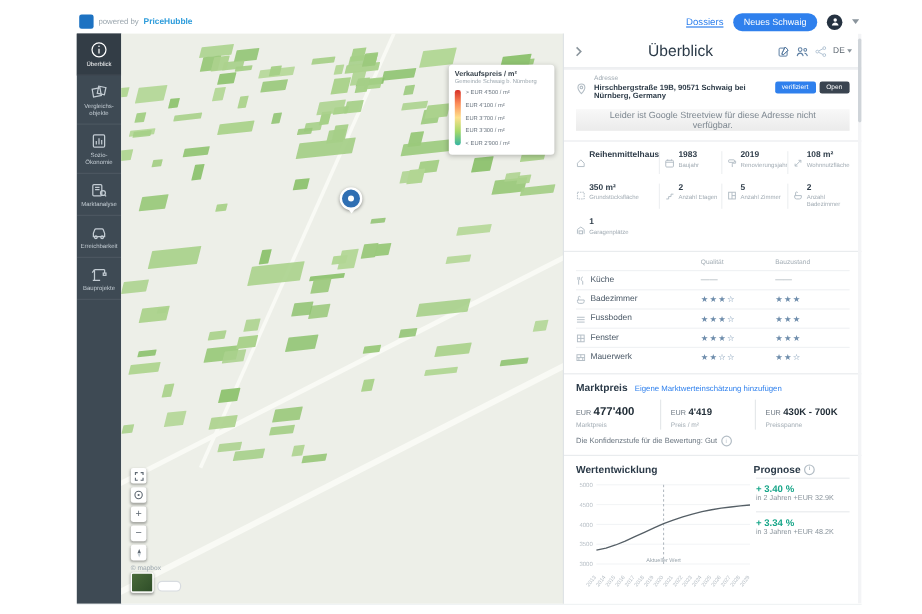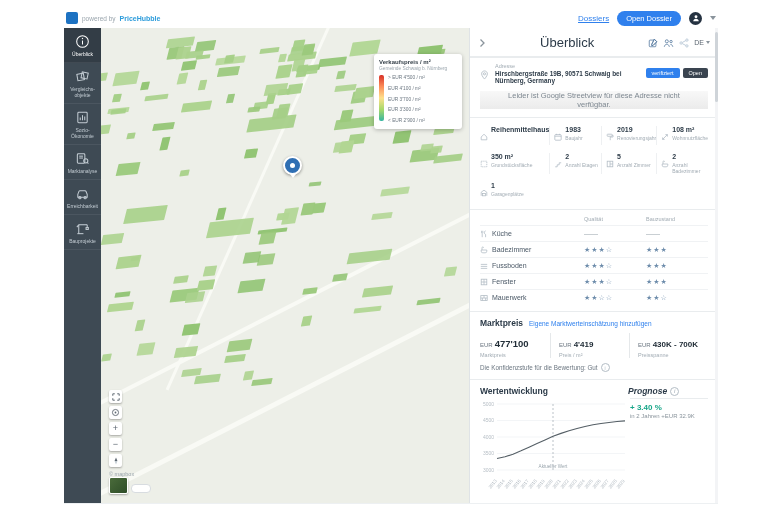--- a/index.html
+++ b/index.html
@@ -104,21 +104,21 @@
   .mkt-val{font-size:8px;font-weight:bold;color:#222e38;}
   .mkt-stat:first-child .mkt-val{font-size:9.5px;}
   .mkt-lab{font-size:5.5px;color:#a2acb4;margin-top:1px;}
   .mkt-conf{font-size:6.3px;color:#6b7680;display:flex;align-items:center;gap:3px;}
   .info-i{width:7px;height:7px;border:1px solid #b3bdc5;border-radius:50%;color:#b3bdc5;font-size:5px;
           display:inline-flex;align-items:center;justify-content:center;flex-shrink:0;}
 
   .wert{padding:6px 10px 4px;}
   .wert-head{display:flex;margin-bottom:2px;justify-content:center;}
   .wert-title{font-size:8.5px;font-weight:bold;color:#2b3a48;flex:1;}
-  .prog-title{width:80px;font-size:8.5px;font-weight:bold;color:#2b3a48;display:flex;align-items:center;gap:3px;font-style:italic;}
+  .prog-title{width:80px;font-size:8.5px;font-weight:bold;color:#2b3a48;display:flex;align-items:center;gap:3px;}
   .wert-body{display:flex;}
   .wchart-wrap{flex:1;}
   .prog-col{width:80px;display:flex;flex-direction:column;}
   .prog-item{border-top:1px solid #e9ecee;padding:4px 0 5px;}
   .prog-pct{font-size:8px;font-weight:bold;color:#17a689;}
   .prog-note{font-size:6px;color:#8a949c;line-height:7.5px;margin-top:1px;width:72px;}
 
   .scrolltrack{position:absolute;right:0;top:0;width:3px;height:100%;background:#f3f4f6;}
   .scrollthumb{position:absolute;right:0;top:4px;width:3px;height:70px;background:#cfd4d9;border-radius:2px;}
 
@@ -133,21 +133,21 @@
   <div class="app">
 
     <div class="topbar">
       <div class="tb-left">
         <div class="tb-logo"></div>
         <span class="tb-powered">powered by</span>
         <span class="tb-brand">PriceHubble</span>
       </div>
       <div class="tb-right">
         <span class="tb-link">Dossiers</span>
-        <button class="tb-btn">Open Dossier</button>
+        <button class="tb-btn">Neues Schwaig</button>
         <div class="tb-avatar">
           <svg width="8" height="8" viewBox="0 0 10 10">
               <circle cx="5" cy="3.4" r="1.8" fill="#fff"></circle>
               <path d="M1.5 9c.5-2 2-3 3.5-3s3 1 3.5 3z" fill="#fff"></path>
             </svg>
         </div>
         <div class="tb-caret"></div>
       </div>
     </div>
 
@@ -605,21 +605,21 @@
         </div>
         <div class="hr"></div>
 
         <div class="mkt">
           <div class="mkt-top">
             <span class="mkt-title">Marktpreis</span>
             <span class="mkt-link">Eigene Marktwerteinschätzung hinzufügen</span>
           </div>
           <div class="mkt-stats">
             <div class="mkt-stat">
-              <div><span class="cur">EUR</span><span class="mkt-val">477'100</span></div>
+              <div><span class="cur">EUR</span><span class="mkt-val">477'400</span></div>
               <div class="mkt-lab">Marktpreis</div>
             </div>
             <div class="mkt-stat">
               <div><span class="cur">EUR</span><span class="mkt-val">4'419</span></div>
               <div class="mkt-lab">Preis / m²</div>
             </div>
             <div class="mkt-stat">
               <div><span class="cur">EUR</span><span class="mkt-val">430K - 700K</span></div>
               <div class="mkt-lab">Preisspanne</div>
             </div>
@@ -672,20 +672,24 @@
                   <line x1="73" y1="6" x2="73" y2="72" stroke="#aab3ba" stroke-width="0.8" stroke-dasharray="2 2"></line>
                   <text x="73" y="70" text-anchor="middle" class="cl">Aktueller Wert</text>
                   <polyline points="17,60.45 25,58.8 33,56.16 41,52.86 49,49.230000000000004 57,45.6 65,41.97 73,38.34 81,35.37 89,32.73 97,30.42 105,28.439999999999998 113,26.79 121,25.47 129,24.479999999999997 137,23.490000000000002 145,22.83" fill="none" stroke="#555f66" stroke-width="1.1" stroke-linejoin="round"></polyline>
                 </svg>
             </div>
             <div class="prog-col">
               <div class="prog-item">
                 <div class="prog-pct">+ 3.40 %</div>
                 <div class="prog-note">in 2 Jahren +EUR 32.9K</div>
               </div>
+              <div class="prog-item">
+                <div class="prog-pct">+ 3.34 %</div>
+                <div class="prog-note">in 3 Jahren +EUR 48.2K</div>
+              </div>
             </div>
           </div>
         </div>
 
         <div class="scrolltrack">
             <div class="scrollthumb"></div>
           </div>
       </div>
     </div>
   </div>

